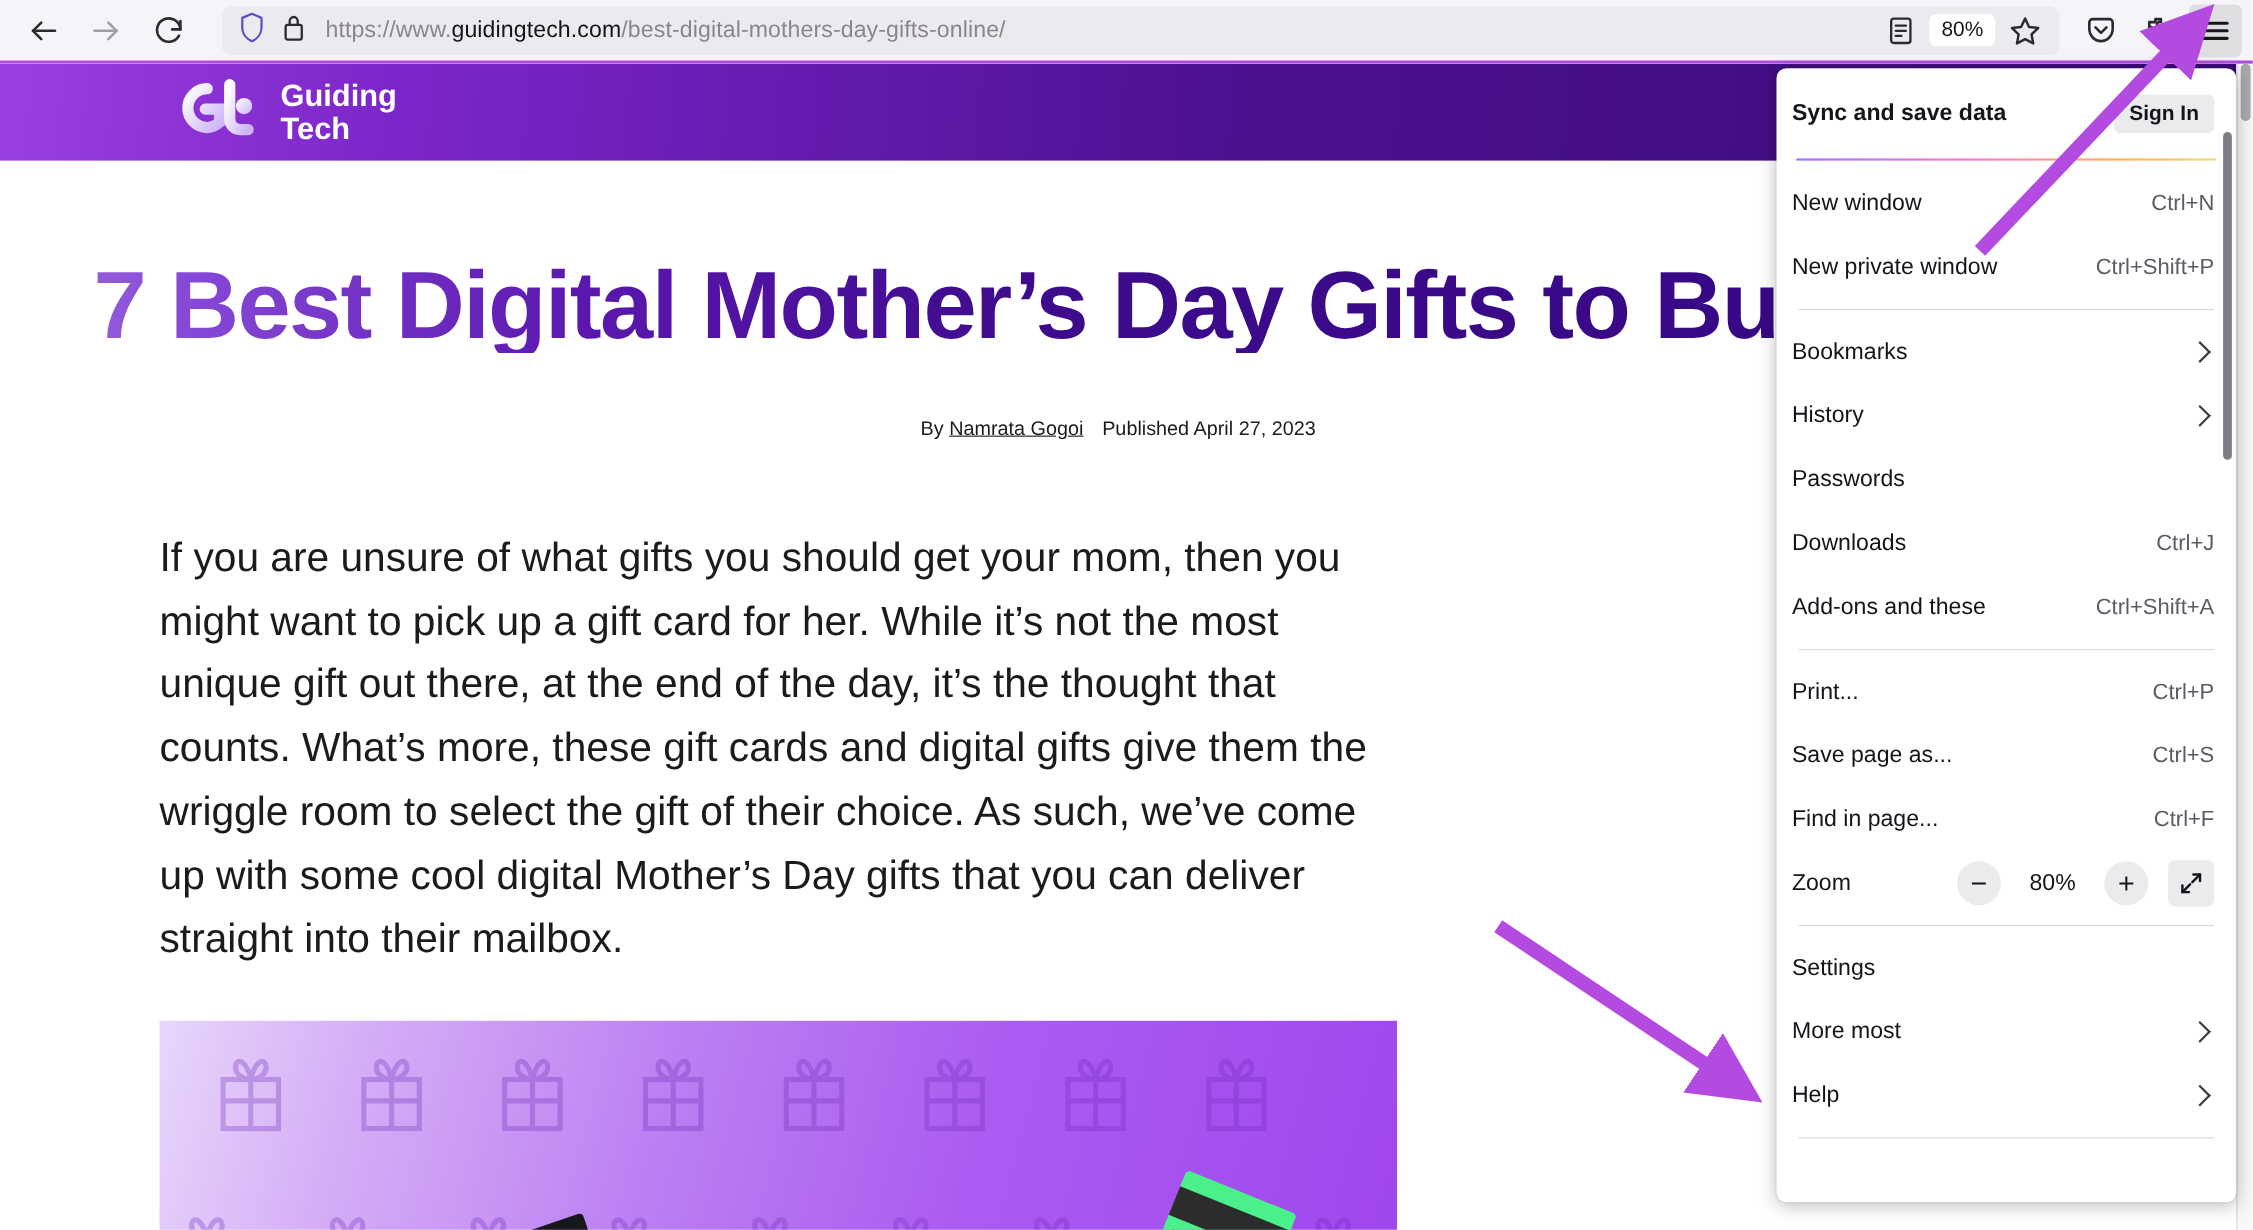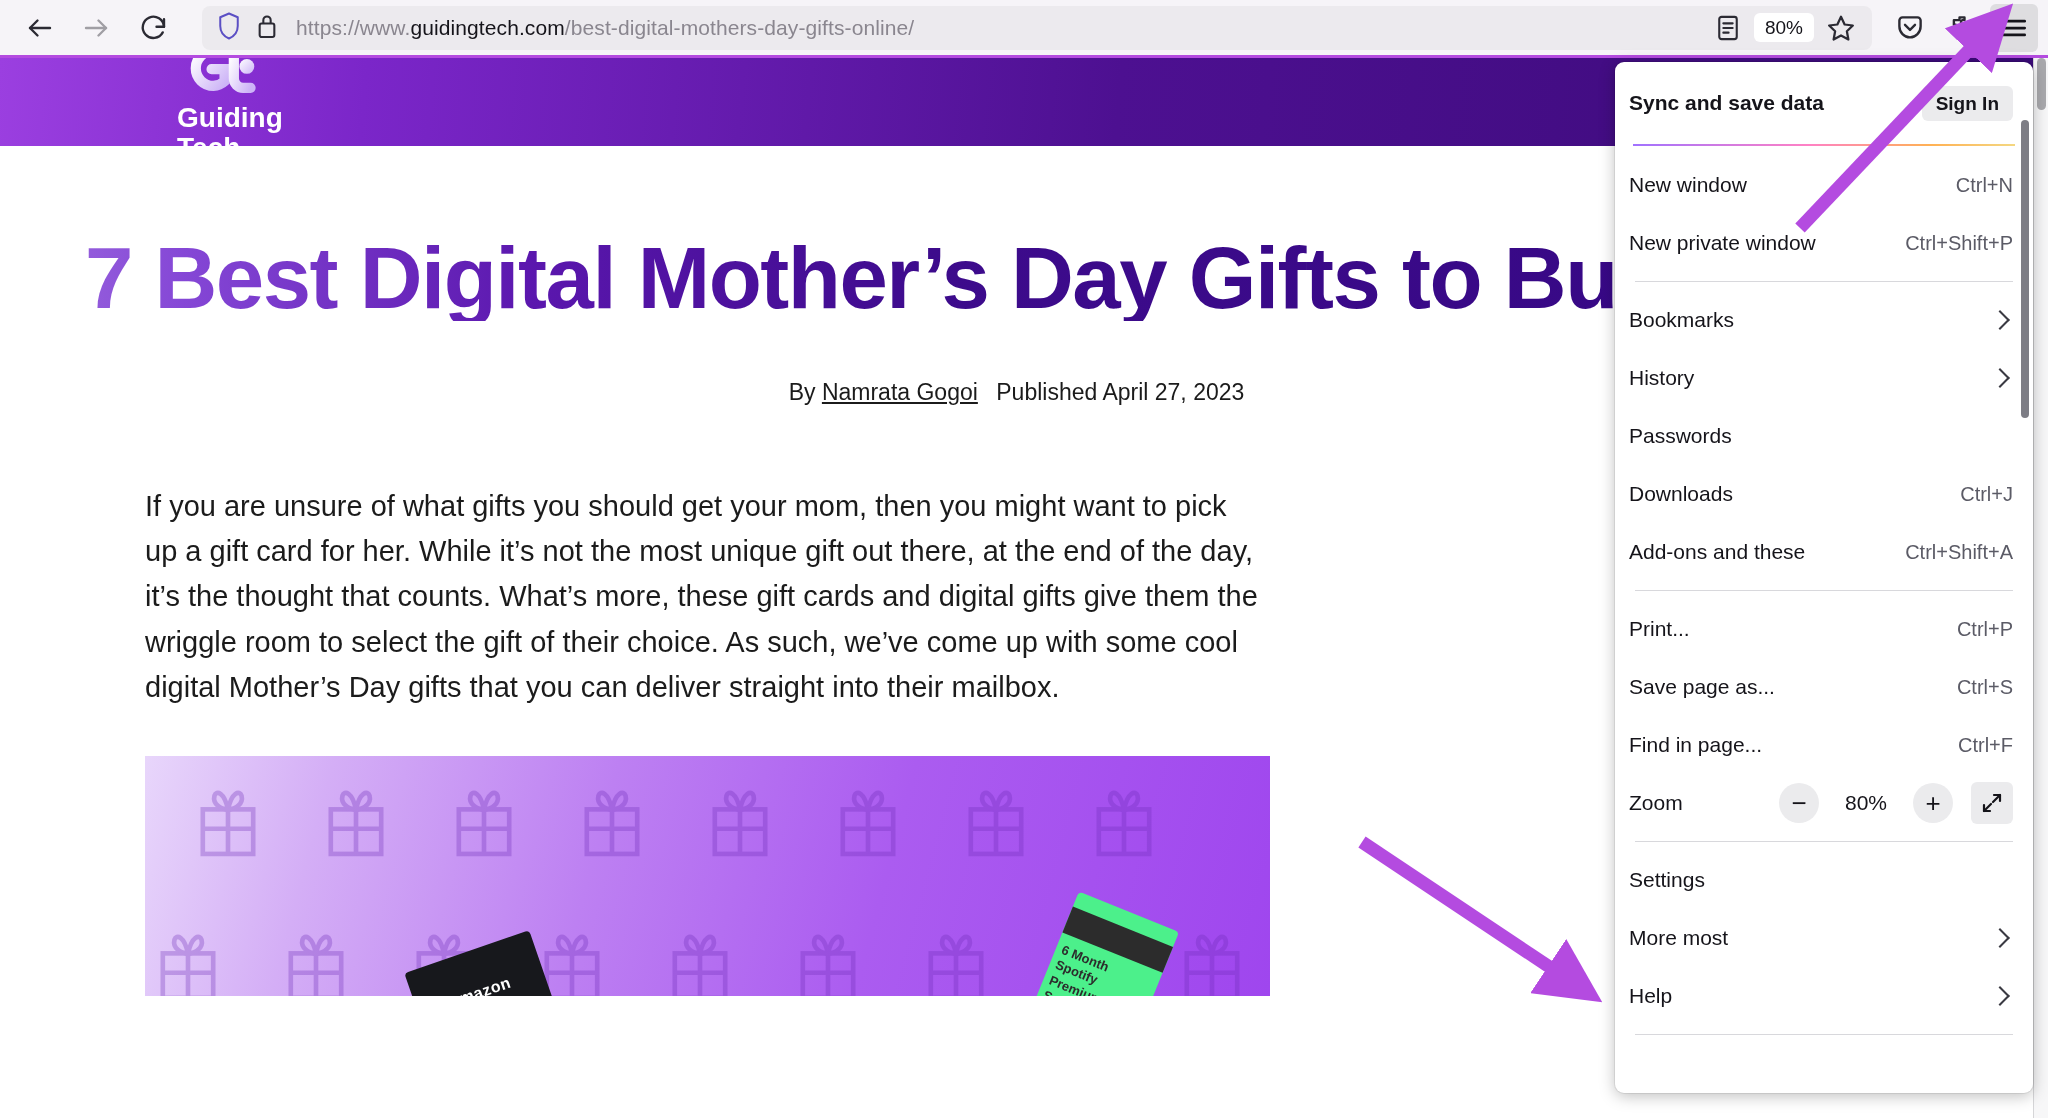--- a/index.html
+++ b/index.html
@@ -74,21 +74,21 @@
     width: 2033px; height: 1060px;
     overflow: hidden; background: #fff;
   }
 
   #site-header {
     height: 88px;
     background: linear-gradient(95deg, #9b3fe0 0%, #7b26c9 18%, #4d1091 55%, #3a0a78 100%);
     display: flex; align-items: center;
     position: relative;
   }
-  #site-logo { display: flex; align-items: center; margin-left: 155px; flex-direction: column; }
+  #site-logo { display: flex; align-items: center; margin-left: 155px; }
   #gt-mark { width: 78px; height: 62px; flex: 0 0 auto; }
   #gt-wordmark {
     color: #fff; font-weight: 700; font-size: 28px; line-height: 1.08;
     margin-left: 22px;
     white-space: pre-line;
   }
   #site-search {
     position: absolute; left: 712px; top: 107px;
     width: 690px; height: 56px;
     background: rgba(255,255,255,0.18);
@@ -114,29 +114,29 @@
     letter-spacing: -1.5px;
     padding: 0 40px;
     background: linear-gradient(90deg,#9f6de0 0%, #8547d6 9%, #5b17ae 26%, #3d0b8c 46%, #340782 100%);
     -webkit-background-clip: text; background-clip: text;
     -webkit-text-fill-color: transparent; color: transparent;
     margin-top: 48px;
   }
   #article-byline {
     text-align: center;
     margin-top: 58px;
-    font-size: 23px; color: #1b1b1b;
+    font-size: 18px; color: #1b1b1b;
   }
   #article-byline .author { text-decoration: underline; }
   #article-byline .pub { margin-left: 12px; }
 
   #article-body {
     width: 1118px;
     margin: 78px 0 0 145px;
-    font-size: 29px;
+    font-size: 37px;
     line-height: 1.56;
     color: #1b1b1b;
   }
 
   #article-hero {
     width: 1125px; height: 240px;
     margin: 46px 0 0 145px;
     position: relative; overflow: hidden;
     background: linear-gradient(105deg,#e8d6fb 0%, #d4aef6 16%, #bd80f2 40%, #ab5cf0 65%, #9f46ee 100%);
   }

